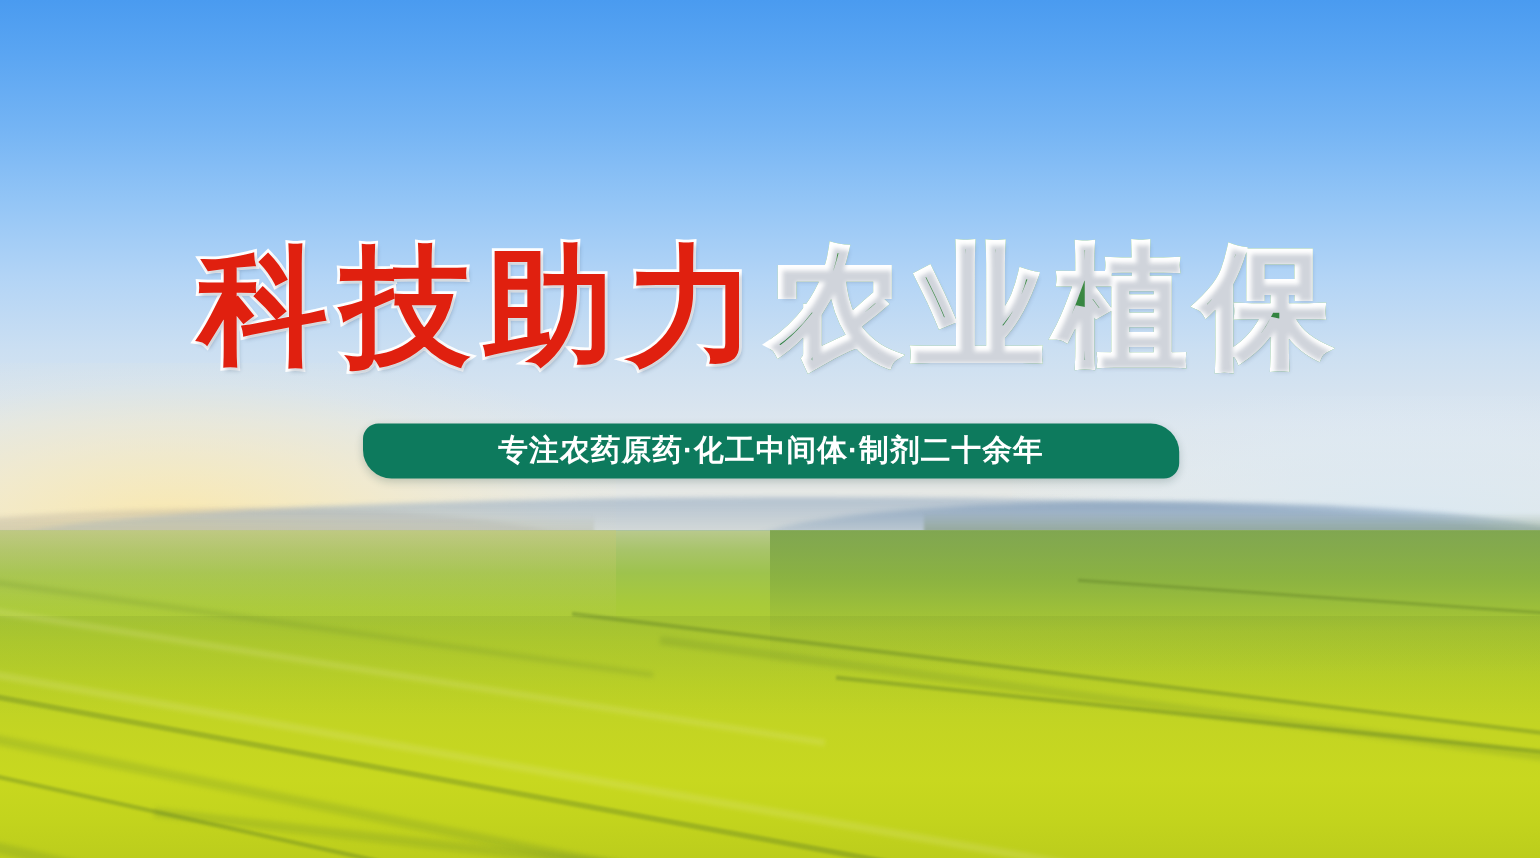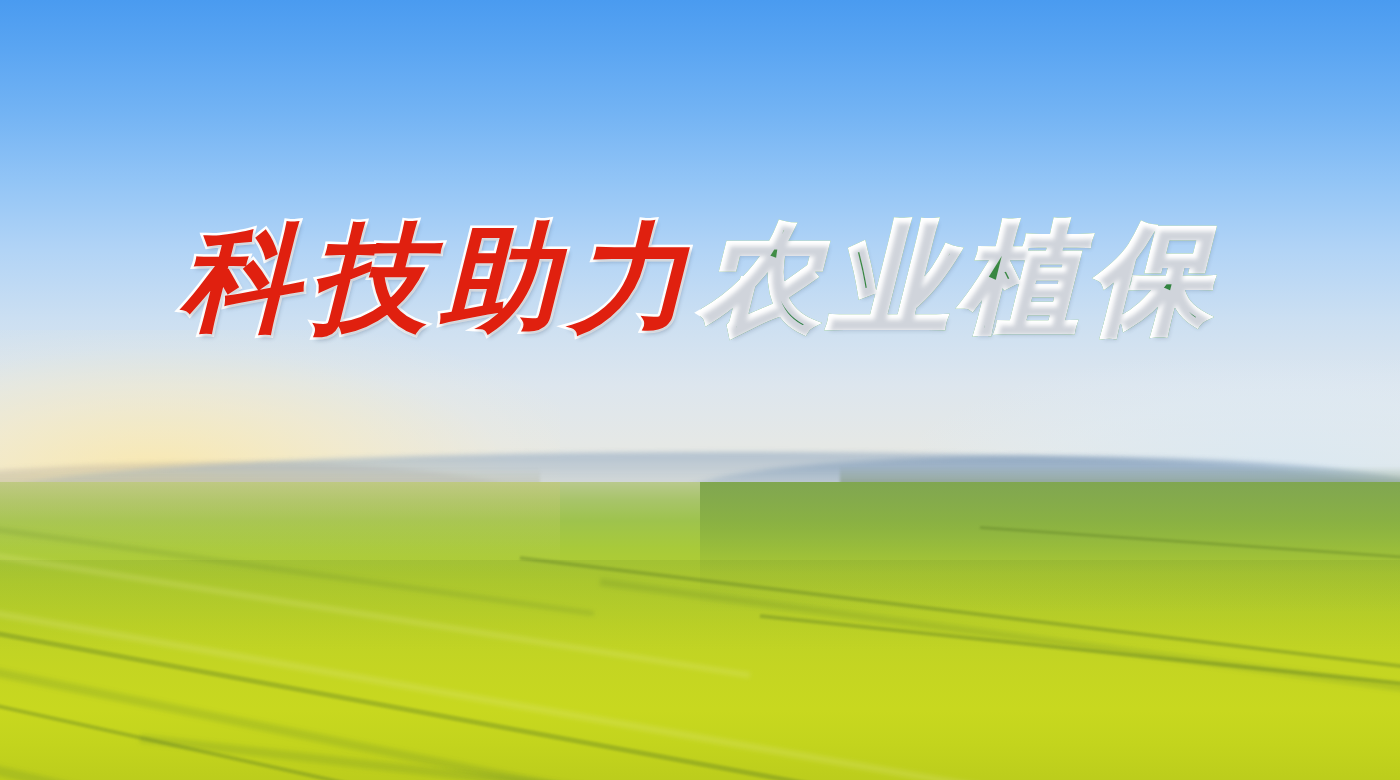--- a/index.html
+++ b/index.html
@@ -147,21 +147,20 @@
   .trk.soft { background:rgba(92,126,38,0.20); filter:blur(2.2px); }
   .trk.light { background:rgba(226,232,150,0.22); filter:blur(2px); }
 
   
   .title {
     position:absolute; left:0; top:214px; width:1400px;
     text-align:center;
     font-family:"DejaVu Serif","Liberation Serif",serif;
     font-size:118px;
     font-weight:bold;
-    font-style:italic;
     letter-spacing:12px;
     line-height:128px;
     white-space:nowrap;
     user-select:none;
   }
   .title span { display:inline-block; }
   .t-red {
     color:#e0200f;
     -webkit-text-stroke:5px #ffffff;
     paint-order:stroke fill;
@@ -256,15 +255,18 @@
     <div class="trk soft" style="left:140px;  top:252px;  width:1300px; height:9px;  transform:rotate(6.5deg);"></div>
     <div class="trk light" style="left:-60px;  top:62px;   width:820px;  height:6px;  transform:rotate(9deg);"></div>
     <div class="trk soft" style="left:-40px;  top:40px;   width:640px;  height:5px;  transform:rotate(8deg);"></div>
     <div class="trk" style="left:980px;  top:44px;   width:460px;  height:3px;  transform:rotate(4deg);"></div>
   </div>
 
   <h1 class="title">
     <span class="t-red">科技助力</span><span class="t-green">农业植保</span>
   </h1>
 
+  <div class="pill">
+    <span class="pill-text">专注农药原药·化工中间体·制剂二十余年</span>
+  </div>
 
 
 </div>
 
 </body></html>

